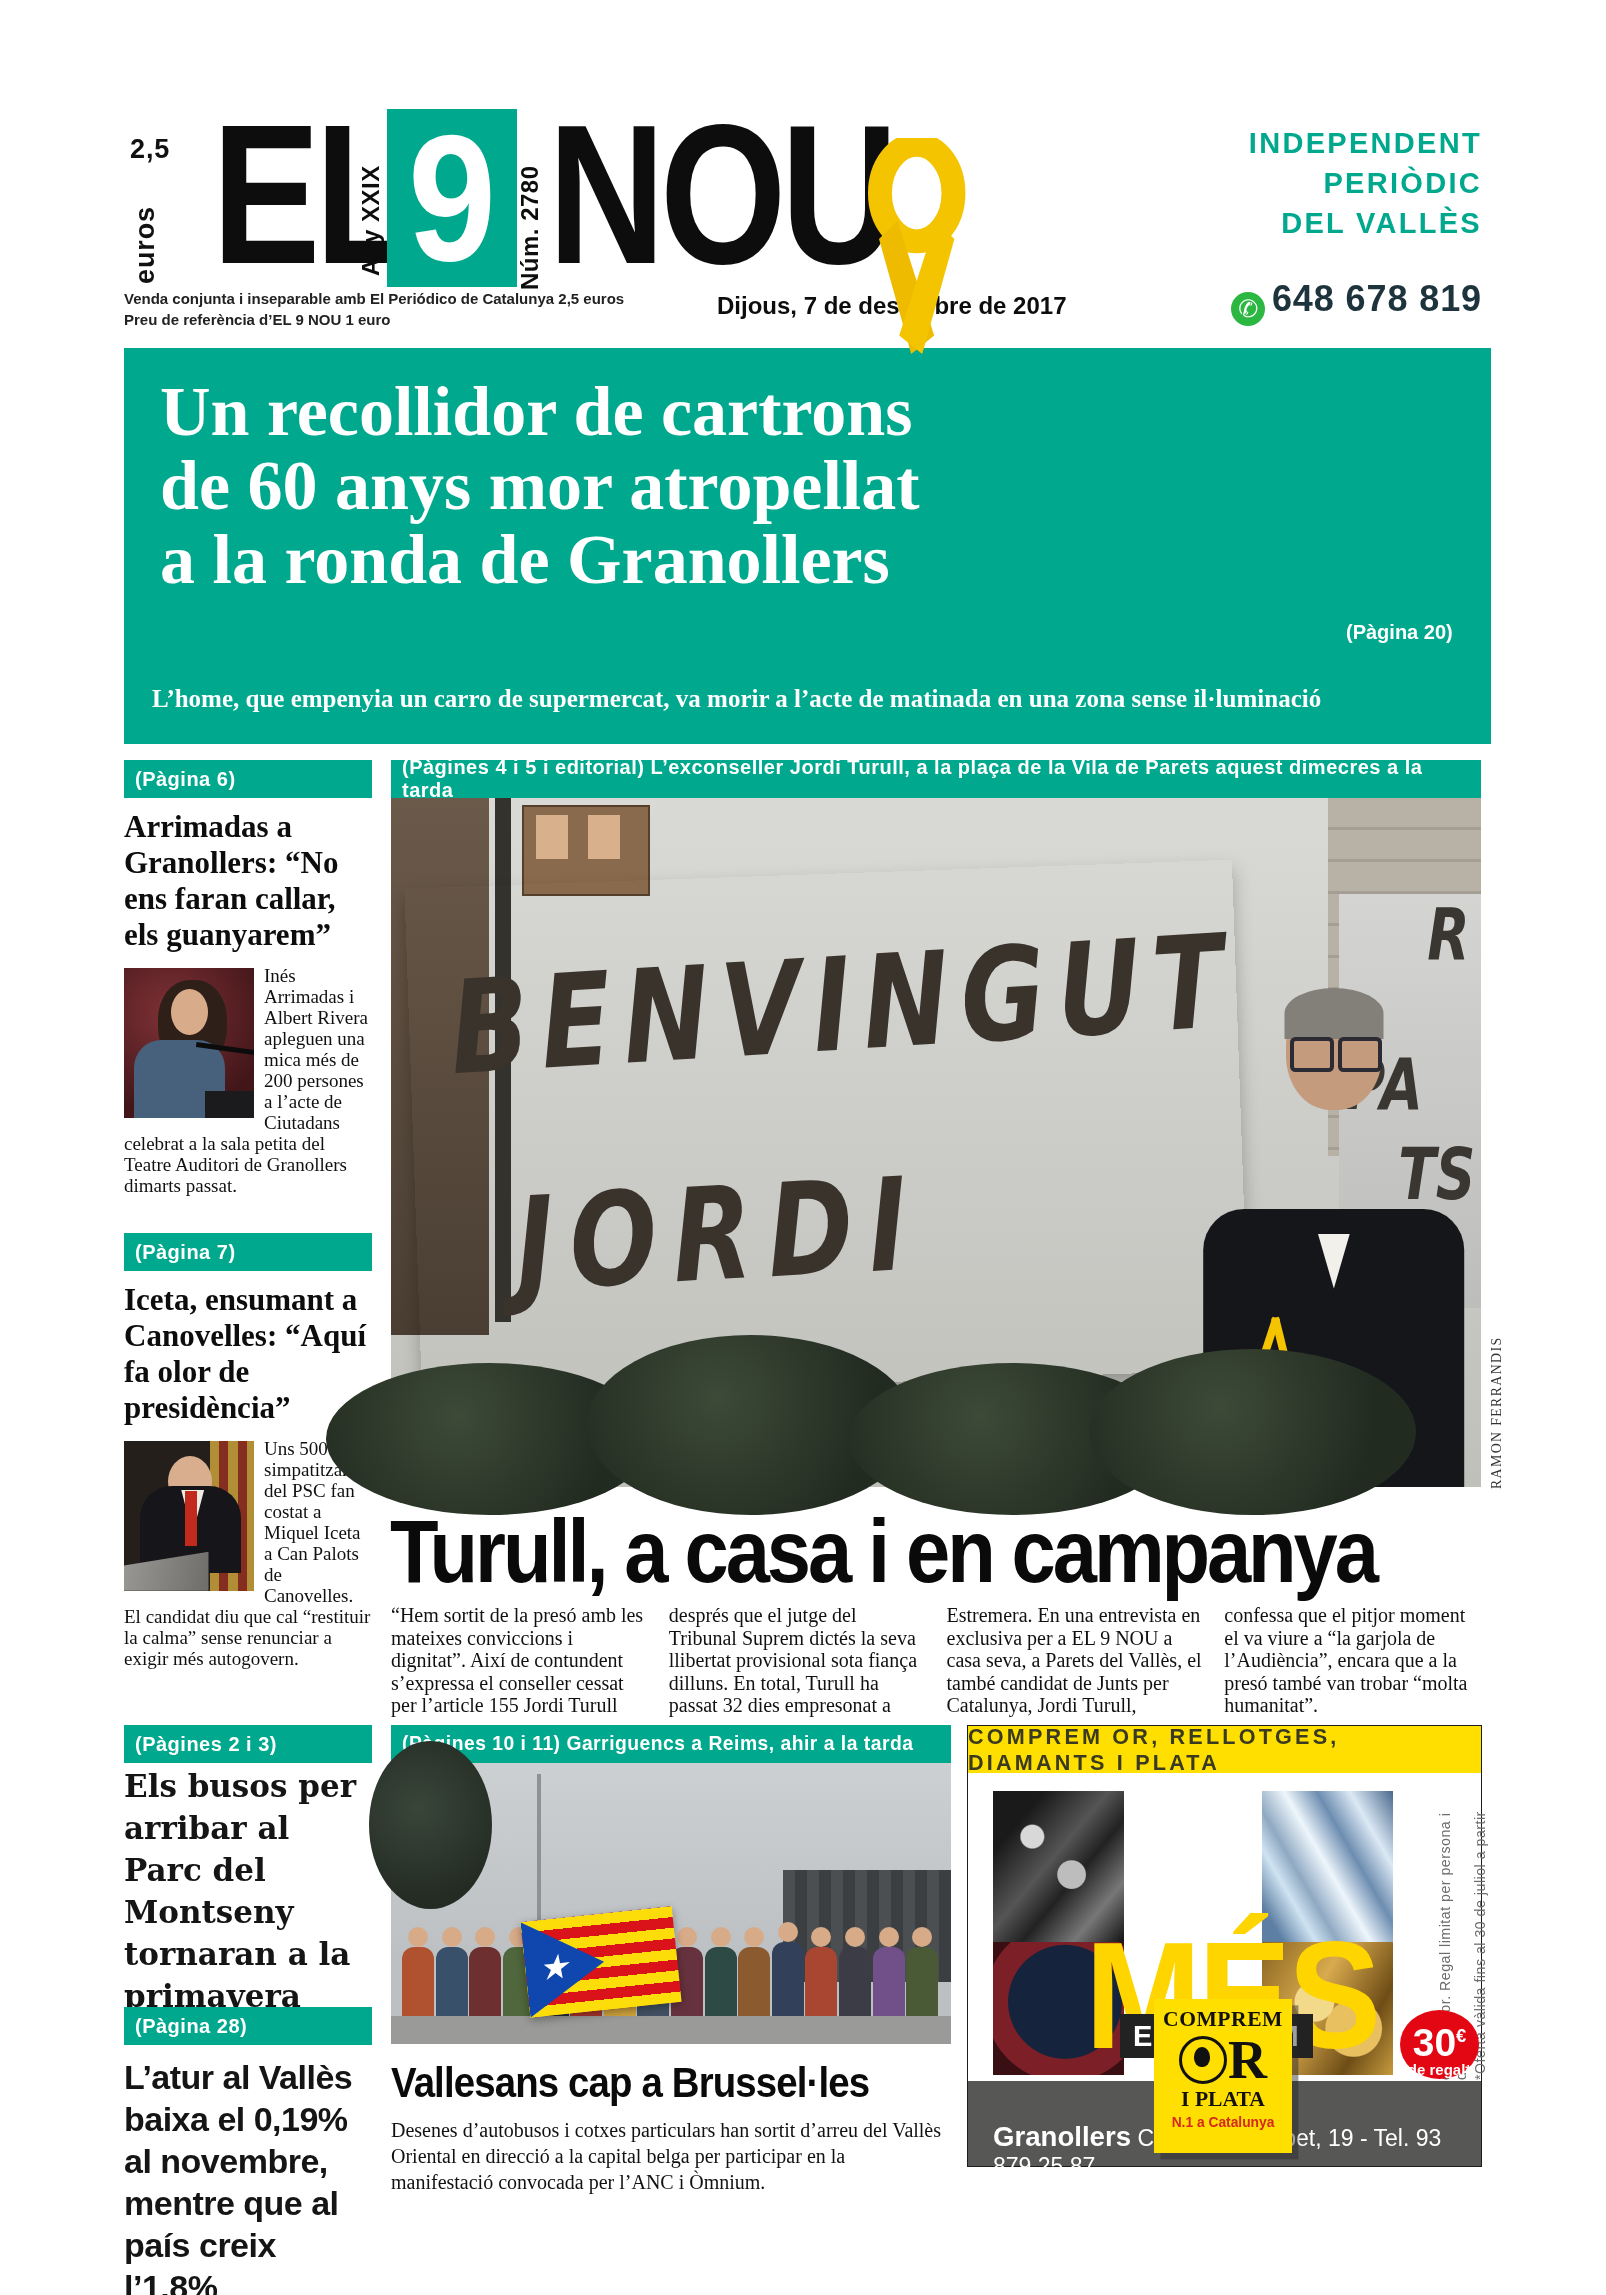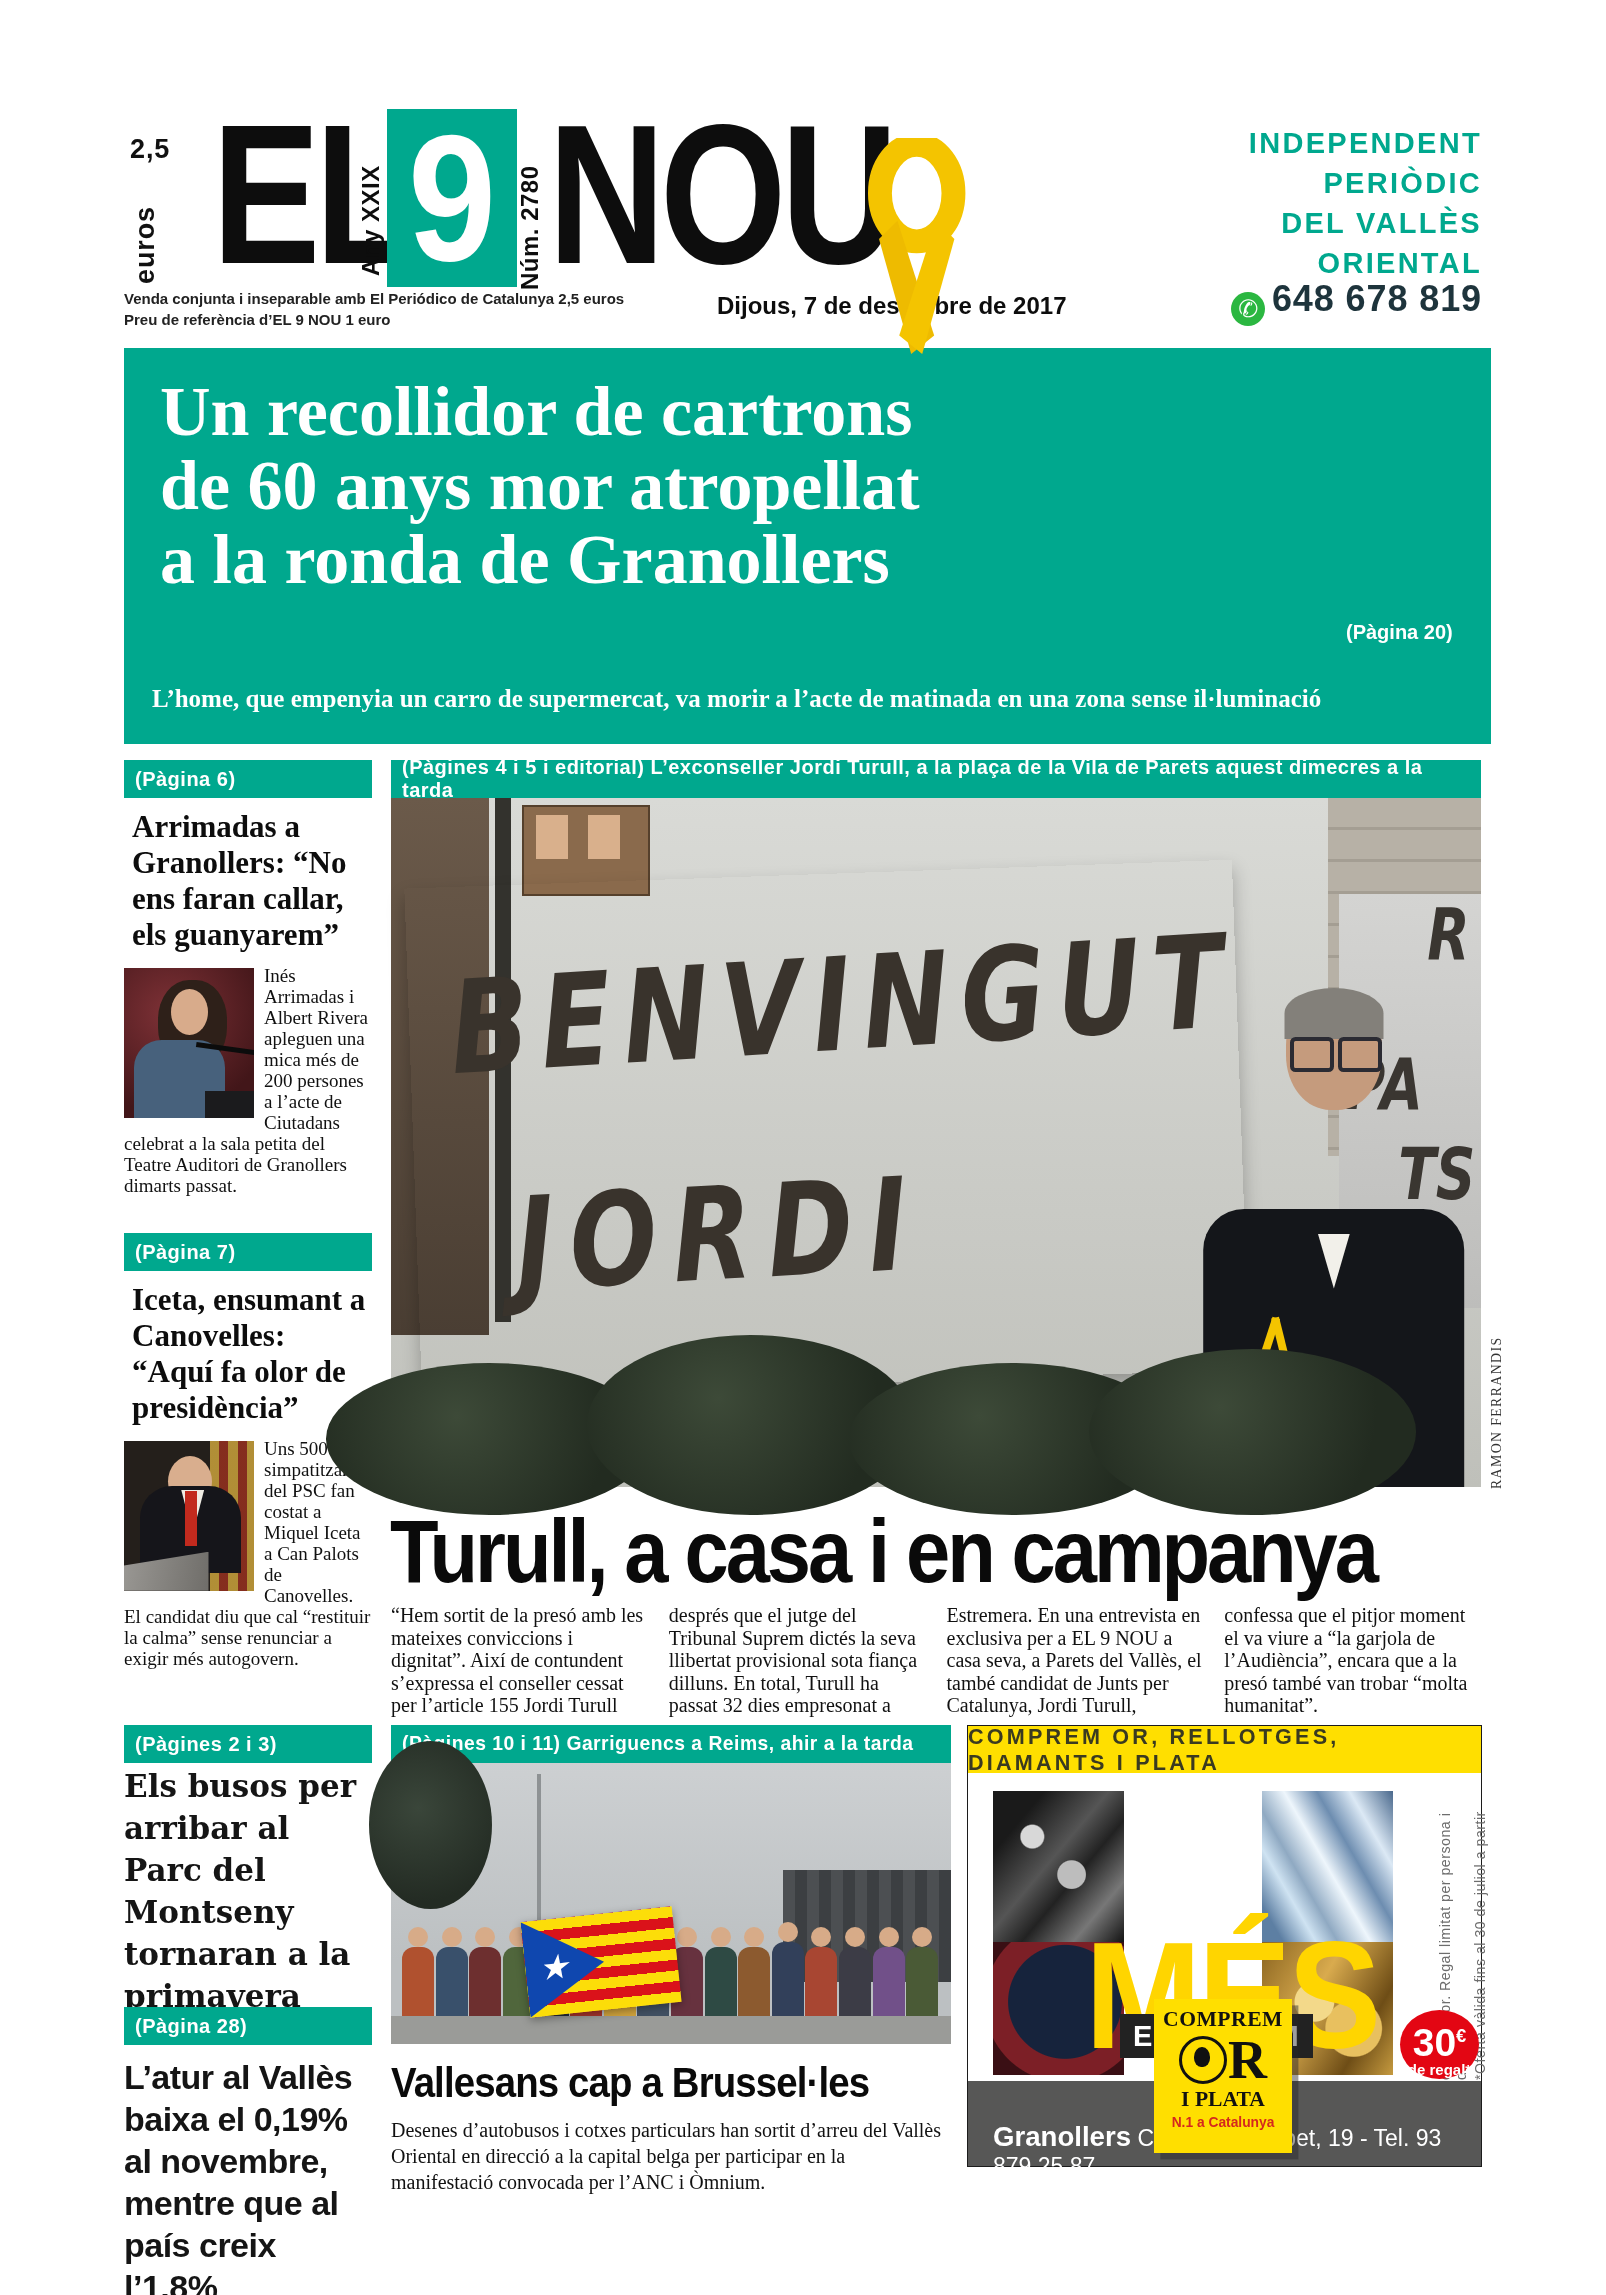--- a/index.html
+++ b/index.html
@@ -41,21 +41,21 @@
   .lead-sub{left:152px;top:685px;width:1323px;font-family:"Liberation Serif",serif;
             font-weight:700;font-size:25px;color:#fff;}
 
   
   .tagbar{background:#00a88e;color:#fff;font-size:20px;font-weight:700;height:38px;
           display:flex;align-items:center;padding:0 11px;box-sizing:border-box;letter-spacing:0.5px;}
 
   
   .lcol{width:248px;left:124px;}
   .l-head{font-family:"Liberation Serif",serif;font-weight:700;color:#0d0d0d;
-          font-size:31px;line-height:36px;margin:11px 0 12px 8px;}
+          font-size:31px;line-height:36px;margin:11px 0 12px 0;}
   .l-body{font-family:"Liberation Serif",serif;font-size:19px;line-height:21px;color:#111;}
   .l-photo{float:left;width:130px;height:150px;margin:2.8px 10px 3.7px 0;position:relative;overflow:hidden;}
   .l-head-slab{font-family:"DejaVu Serif",serif;font-weight:700;font-size:31px;line-height:42px;
                color:#151515;margin-top:2px;}
   .l-head-sans{font-family:"Liberation Sans",sans-serif;font-weight:900;font-size:34px;line-height:42px;
                letter-spacing:-0.5px;color:#151515;margin-top:11px;}
 
   
   .main-caption{left:391px;top:760px;width:1090px;}
   .left-tag1{left:124px;top:760px;width:248px;}
@@ -225,21 +225,20 @@
     <svg class="abs ribbon" viewBox="0 0 330 470">
       <ellipse cx="160" cy="120" rx="80" ry="105" fill="none" stroke="#f4c400" stroke-width="52"></ellipse>
       <polygon points="118,180 198,430 148,470 78,220" fill="#eebb00"></polygon>
       <polygon points="202,180 122,430 172,470 242,220" fill="#f4c400"></polygon>
     </svg>
 
     <div class="abs tagline">
       <div>INDEPENDENT</div>
       <div>PERIÒDIC</div>
       <div>DEL VALLÈS</div>
-      <div>ORIENTAL</div>
     </div>
 
     <div class="abs wa-row">
       <span class="wa-icon">✆</span>
       <span class="wa-num">648 678 819</span>
     </div>
 
     <div class="abs legal">
       <div>Venda conjunta i inseparable amb El Periódico de Catalunya 2,5 euros</div>
       <div>Preu de referència d’EL 9 NOU 1 euro</div>

